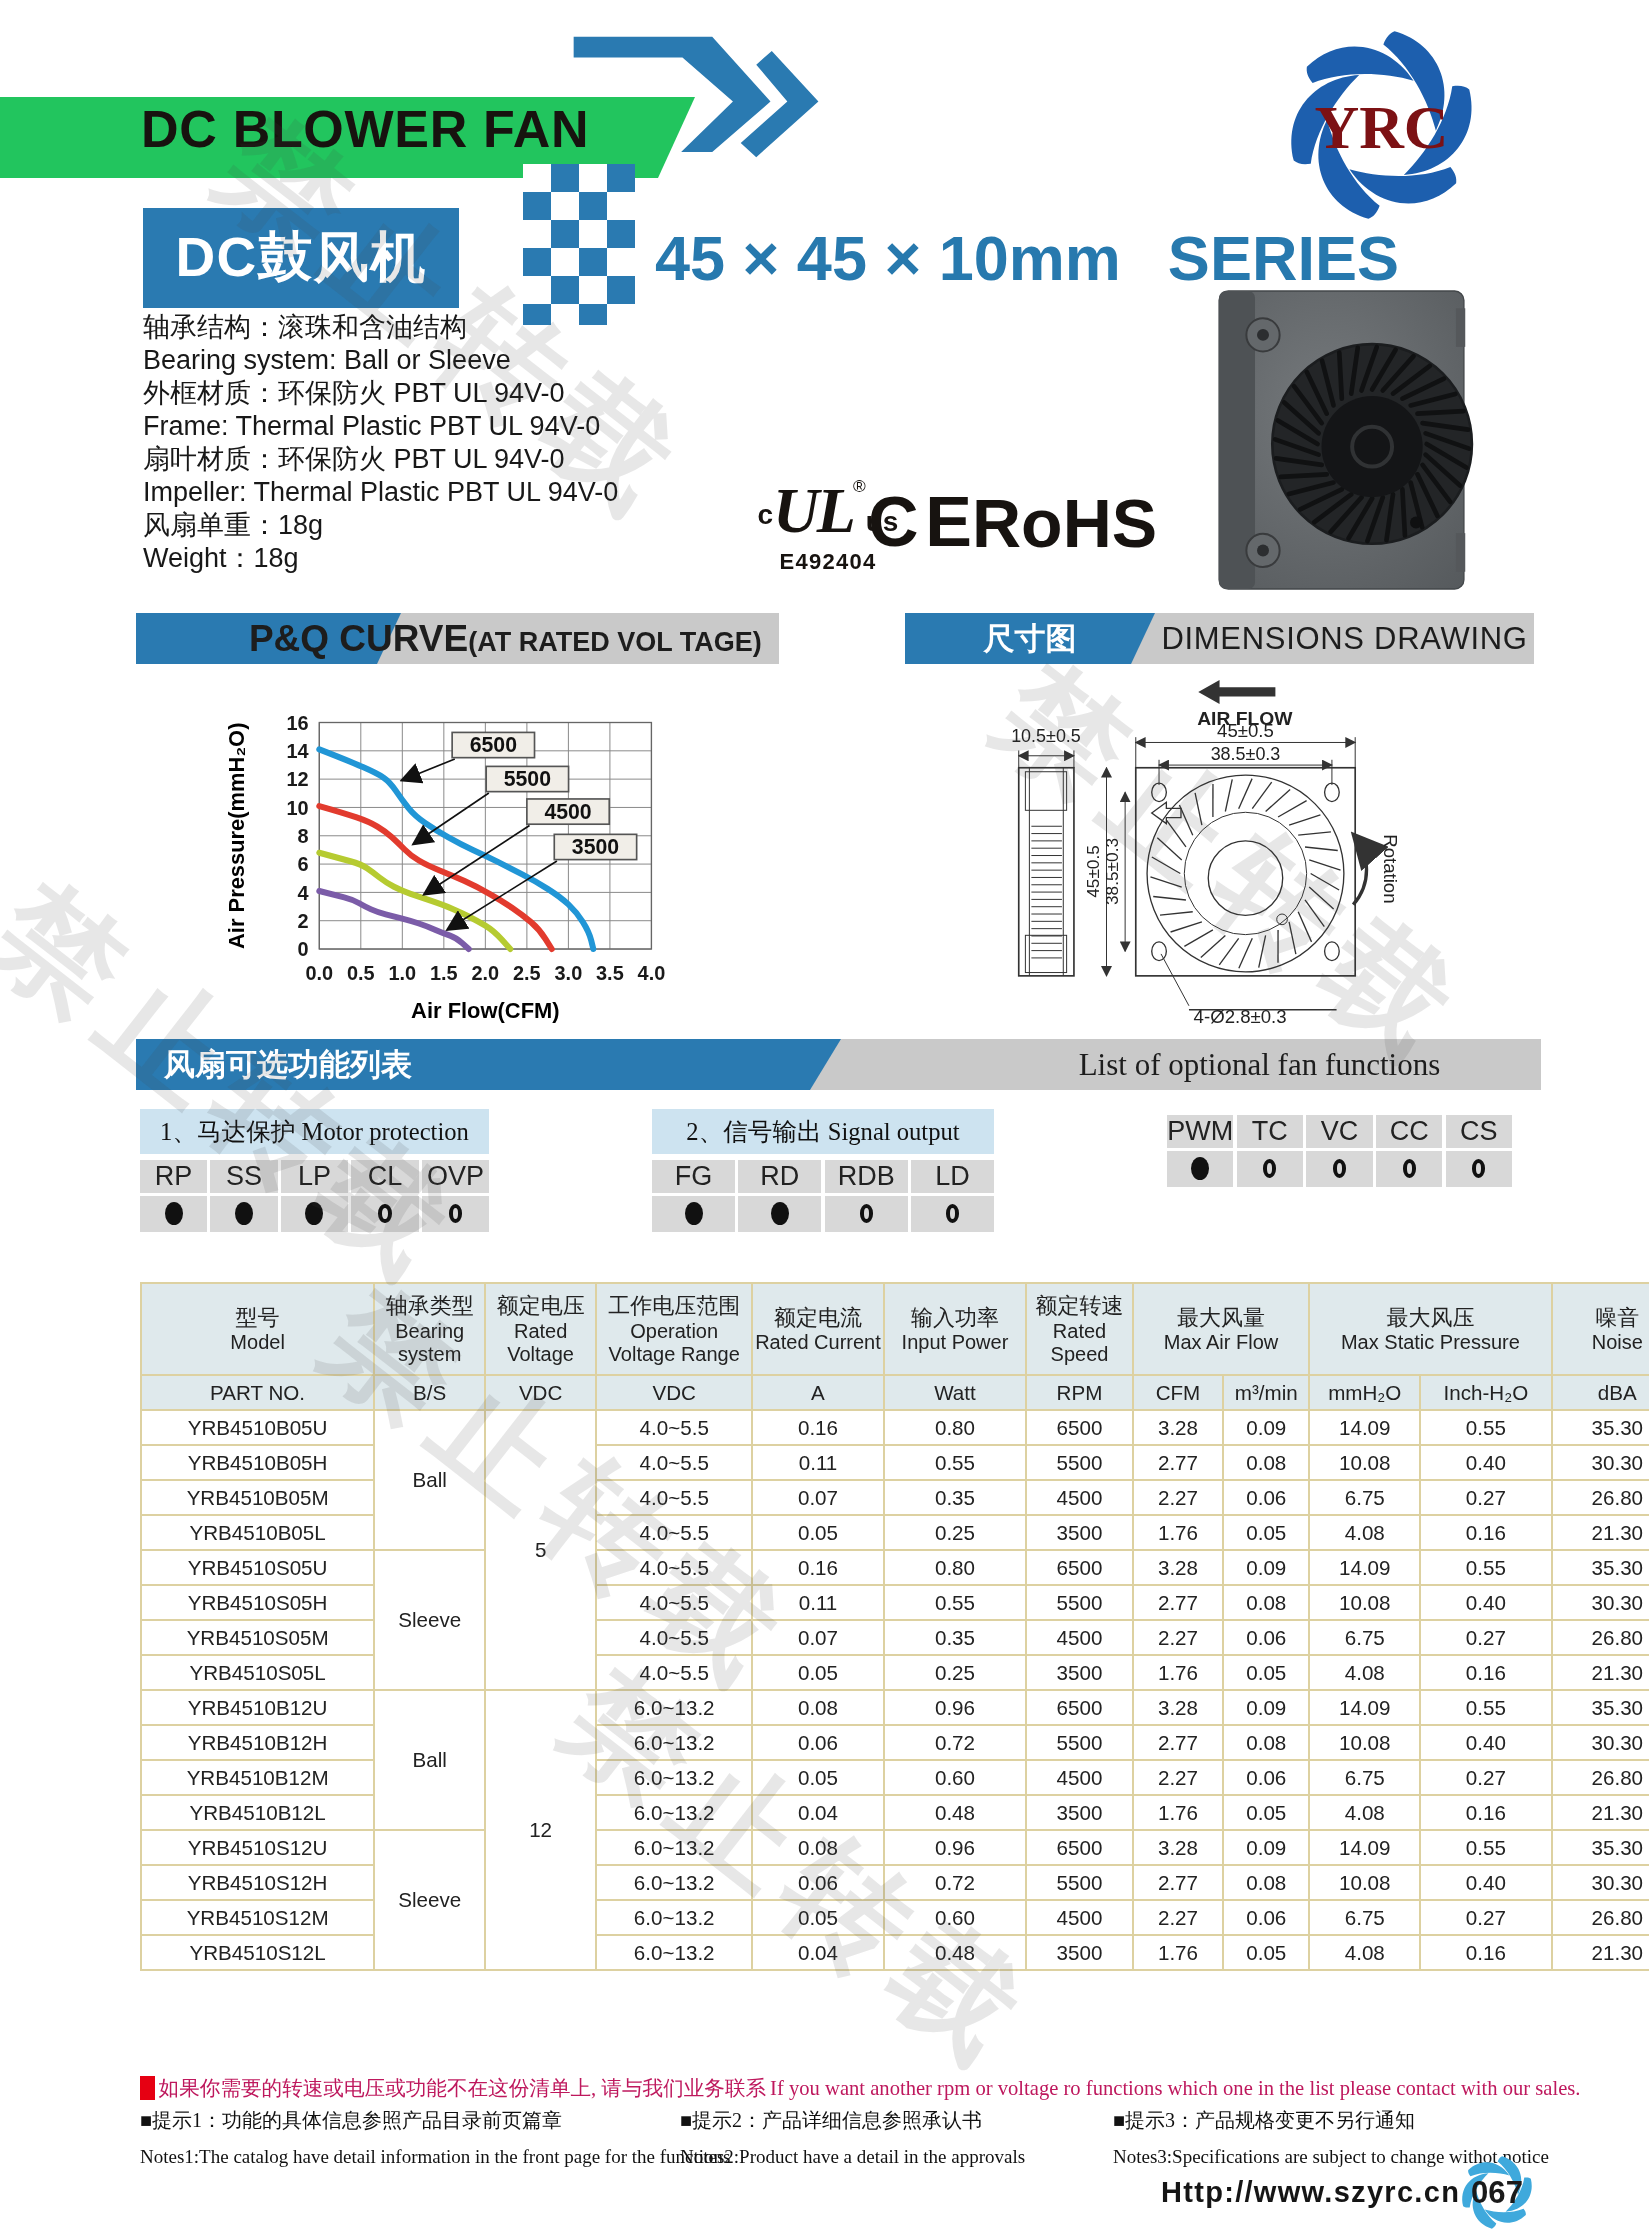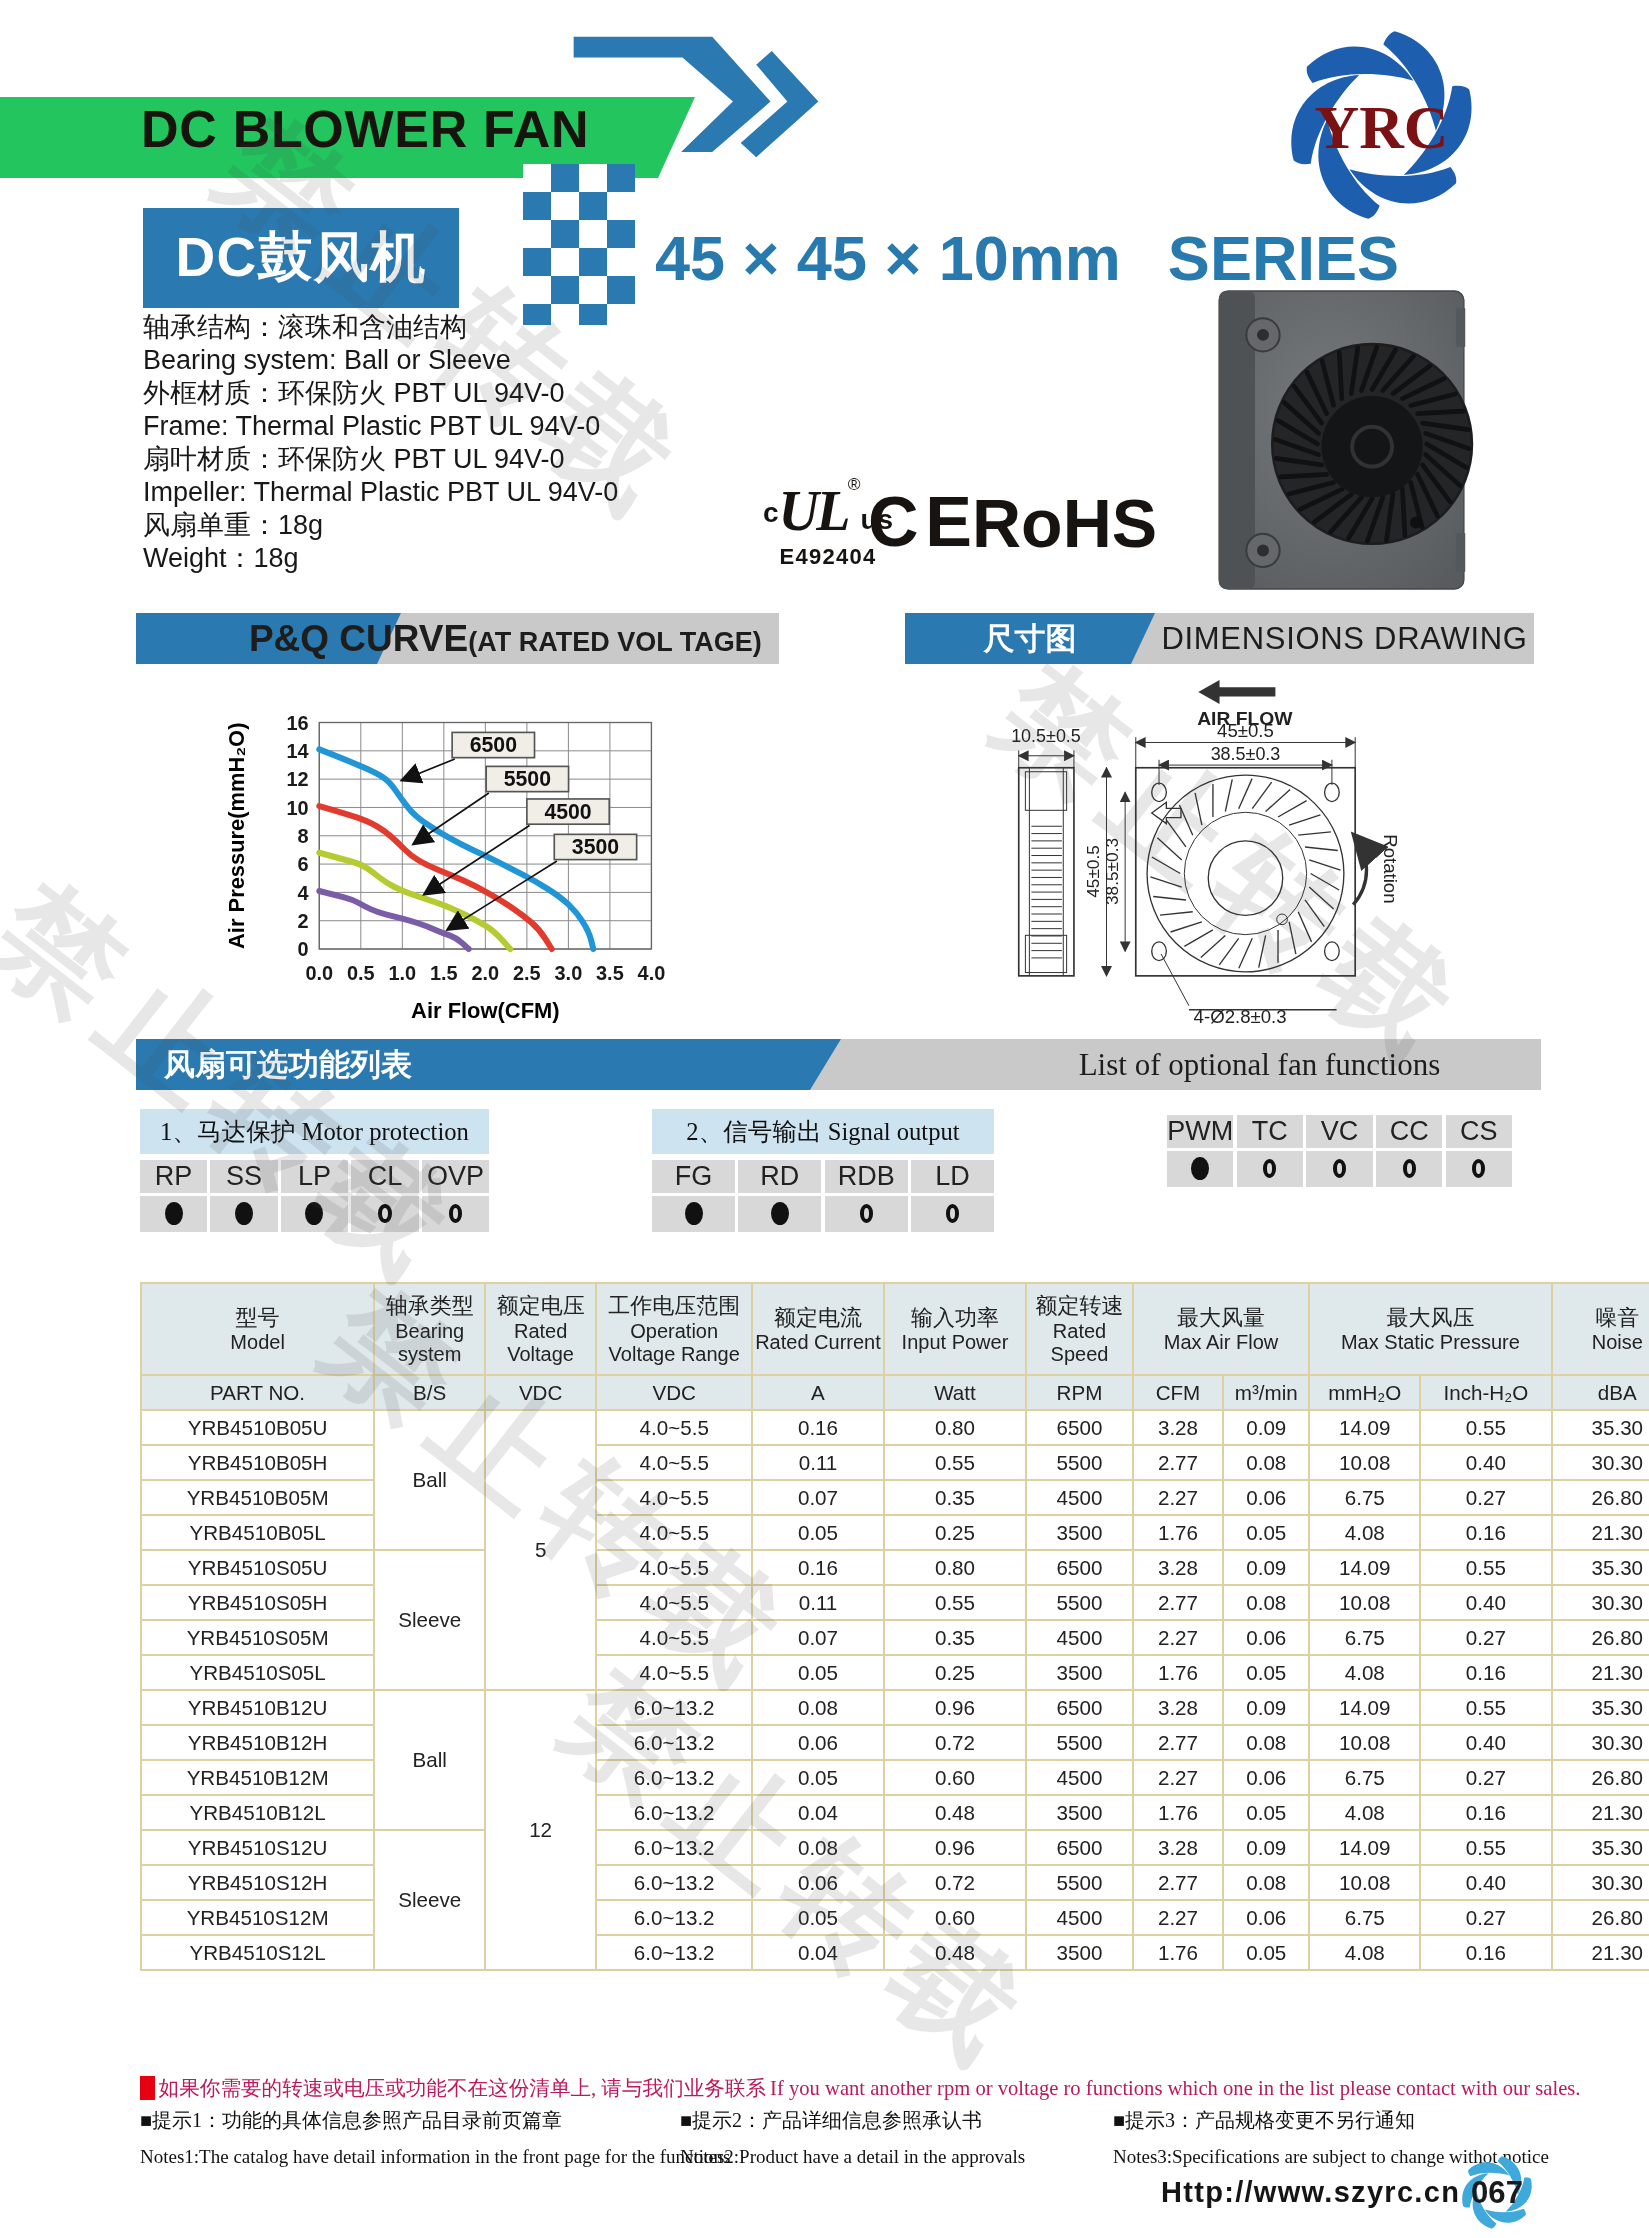--- a/index.html
+++ b/index.html
@@ -32,21 +32,21 @@
   .series-title{position:absolute;left:655px;top:211px;height:93px;display:flex;align-items:center;
       font-size:63px;font-weight:bold;color:#2779ae;white-space:nowrap;}
   .series-title .lbl{margin-left:47px;}
 
   
   .specs{position:absolute;left:143px;top:311px;font-size:27px;line-height:33px;color:#181818;}
 
   
   .ul-mark{position:absolute;left:735px;top:474px;width:186px;text-align:center;color:#171310;}
   .ul-c{font-size:28px;font-weight:bold;vertical-align:8px;}
-  .ul-ul{font-size:56px;font-weight:bold;font-family:"Liberation Serif",serif;font-style:italic;letter-spacing:-2.7px;}
+  .ul-ul{font-size:64px;font-weight:bold;font-family:"Liberation Serif",serif;font-style:italic;letter-spacing:-2.7px;}
   .ul-reg{font-size:17.3px;vertical-align:40px;}
   .ul-us{font-size:28px;font-weight:bold;vertical-align:1.3px;}
   .ul-num{font-size:22px;font-weight:bold;letter-spacing:1.3px;margin-top:1.3px;}
   .ce{position:absolute;left:868px;top:482px;font-size:70px;font-weight:bold;letter-spacing:6.7px;color:#171310;}
   .rohs{position:absolute;left:972px;top:484px;font-size:68px;font-weight:bold;color:#171310;}
 
   .fan-svg{position:absolute;left:1191px;top:279px;}
 
   
   .banner{position:absolute;height:51px;background:#c9c9c9;}

